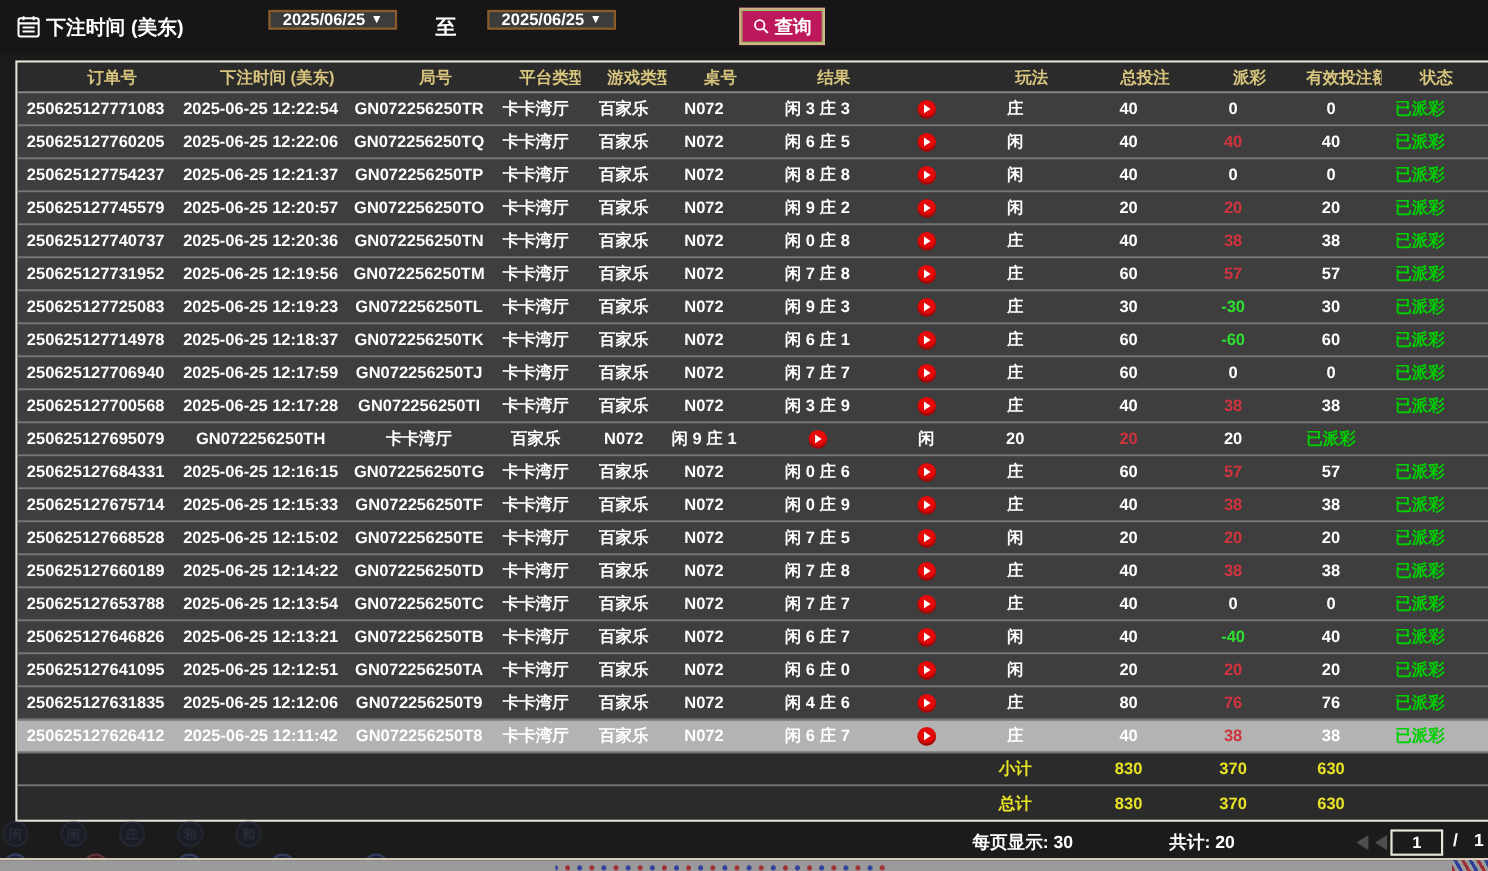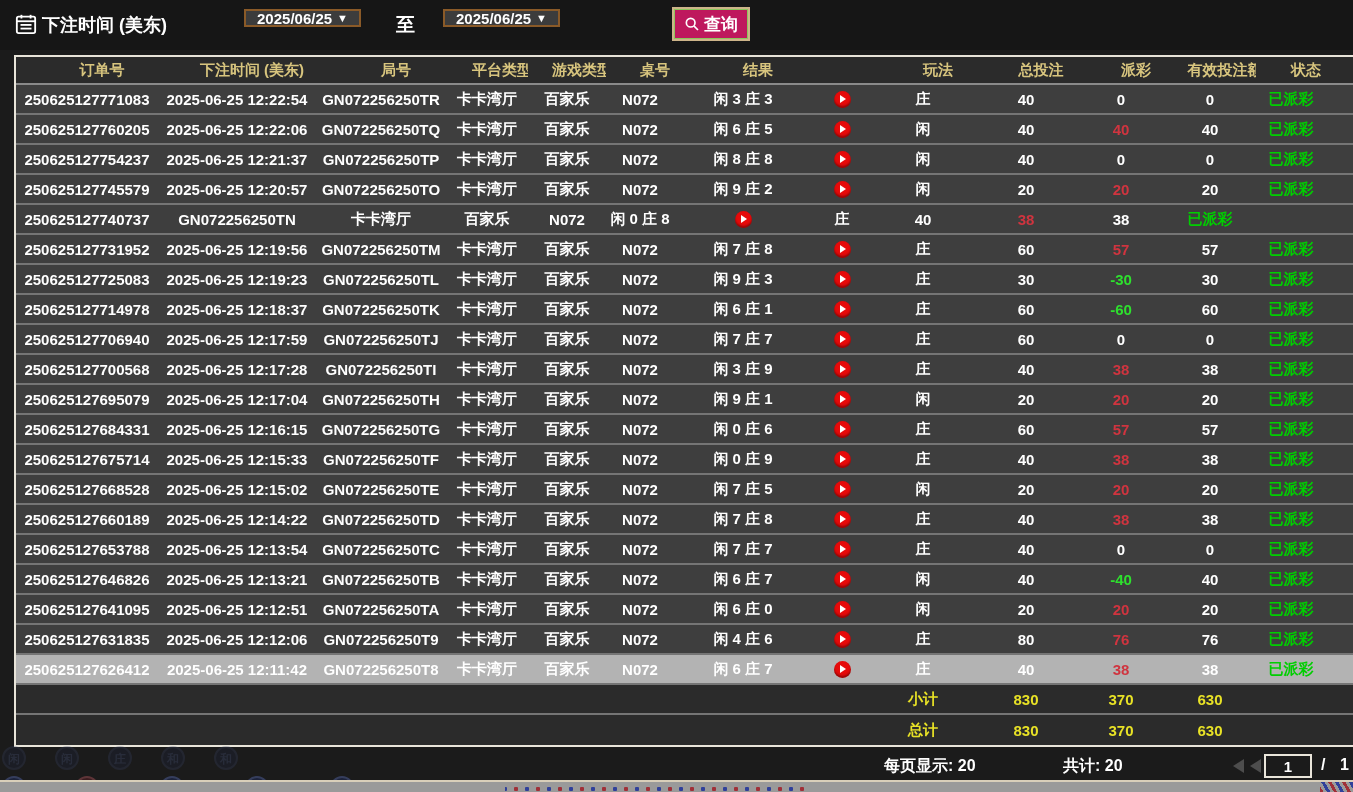--- a/index.html
+++ b/index.html
@@ -217,20 +217,21 @@
       </div>
       <div class="cell ">闲</div>
       <div class="cell ">20</div>
       <div class="cell tone-win">20</div>
       <div class="cell ">20</div>
       <div class="cell status-paid">已派彩</div>
       <div class="cell "></div>
     </div>
     <div class="grid-row">
       <div class="cell ">250625127740737</div>
+      <div class="cell ">2025-06-25 12:20:36</div>
       <div class="cell ">GN072256250TN</div>
       <div class="cell ">卡卡湾厅</div>
       <div class="cell ">百家乐</div>
       <div class="cell ">N072</div>
       <div class="cell ">闲 0 庄 8</div>
       <div class="cell ">
         <div class="play-btn">
           <div class="play-tri"></div>
         </div>
       </div>
@@ -336,21 +337,20 @@
       </div>
       <div class="cell ">庄</div>
       <div class="cell ">40</div>
       <div class="cell tone-win">38</div>
       <div class="cell ">38</div>
       <div class="cell status-paid">已派彩</div>
       <div class="cell "></div>
     </div>
     <div class="grid-row">
       <div class="cell ">250625127695079</div>
-      <div class="cell ">2025-06-25 12:17:04</div>
       <div class="cell ">GN072256250TH</div>
       <div class="cell ">卡卡湾厅</div>
       <div class="cell ">百家乐</div>
       <div class="cell ">N072</div>
       <div class="cell ">闲 9 庄 1</div>
       <div class="cell ">
         <div class="play-btn">
           <div class="play-tri"></div>
         </div>
       </div>
@@ -569,21 +569,21 @@
       <div class="cell ">总计</div>
       <div class="cell ">830</div>
       <div class="cell ">370</div>
       <div class="cell ">630</div>
       <div class="cell "></div>
       <div class="cell "></div>
     </div>
   </div>
 
 <div class="pager">
-  <span class="per-page">每页显示: 20</span>
+  <span class="per-page">每页显示: 30</span>
   <span class="total-cnt">共计: 20</span>
   <div class="pg-arrow pg-first"></div>
   <div class="pg-arrow pg-prev"></div>
   <input class="page-box" value="1" style="">
   <span class="page-sep">/</span>
   <span class="page-total">1</span>
 </div>
 
 <div>
   <div class="dim-chip faint-row" style="left:2px;  top:746px;">

